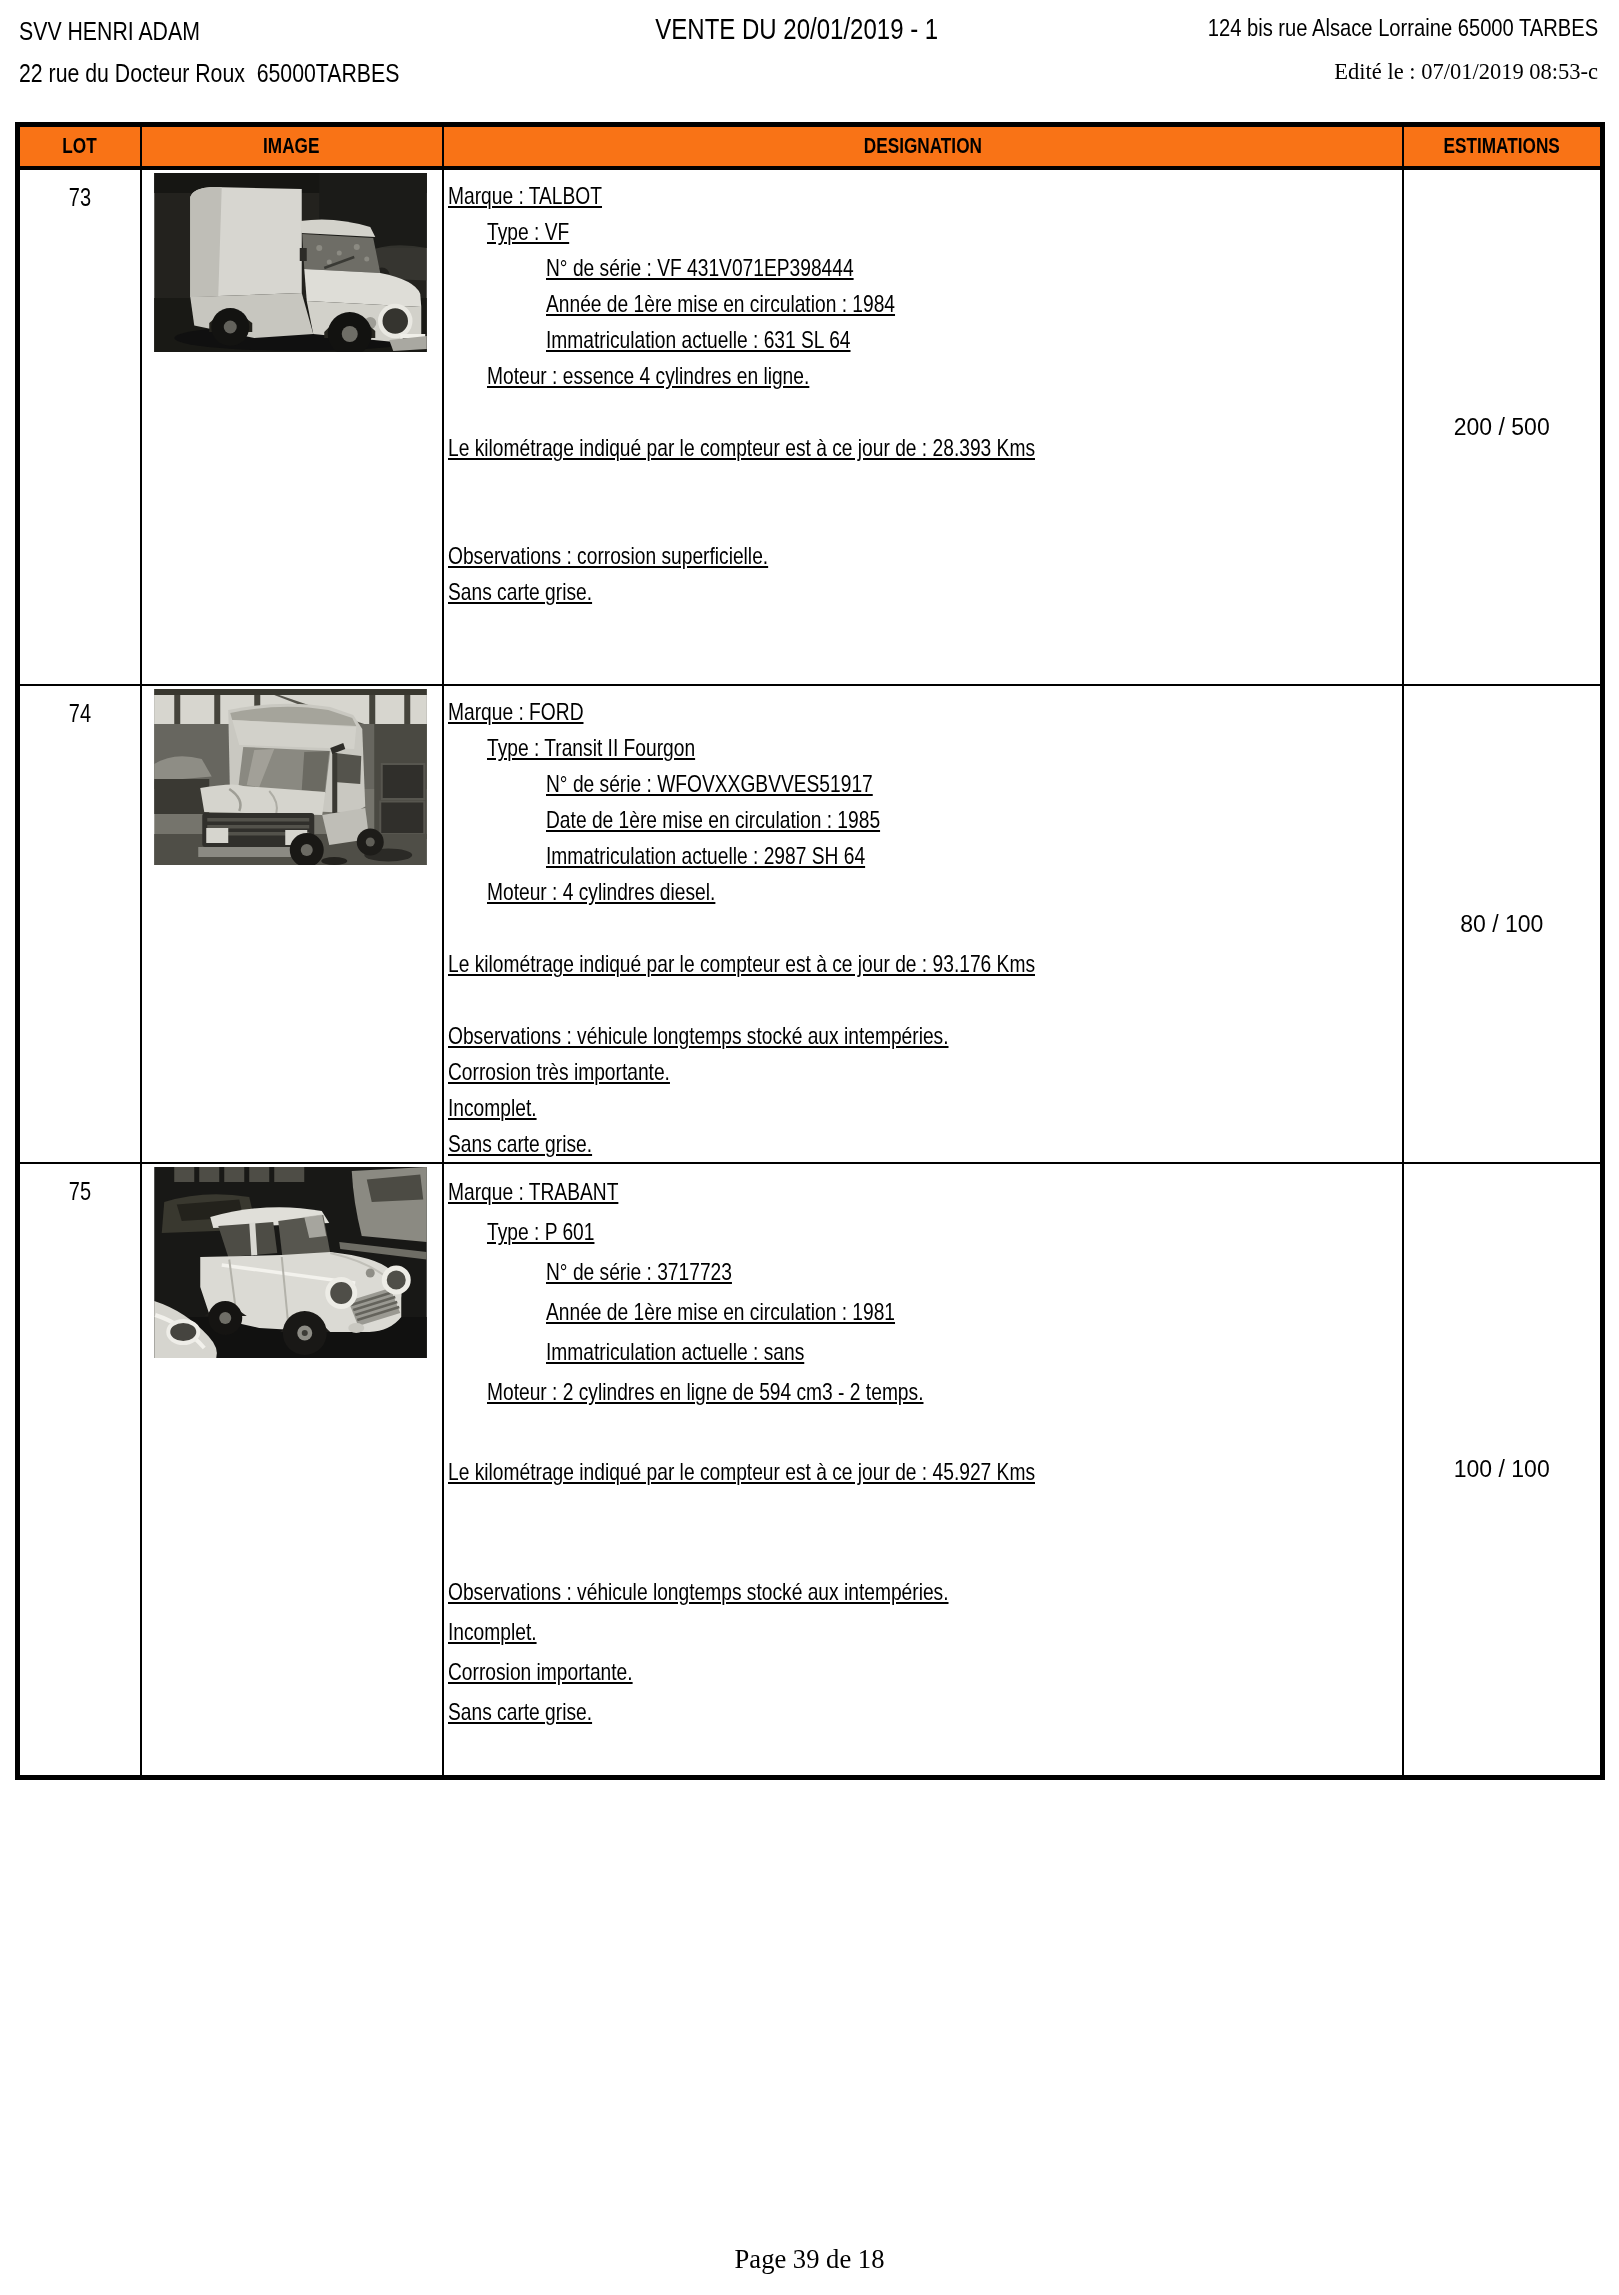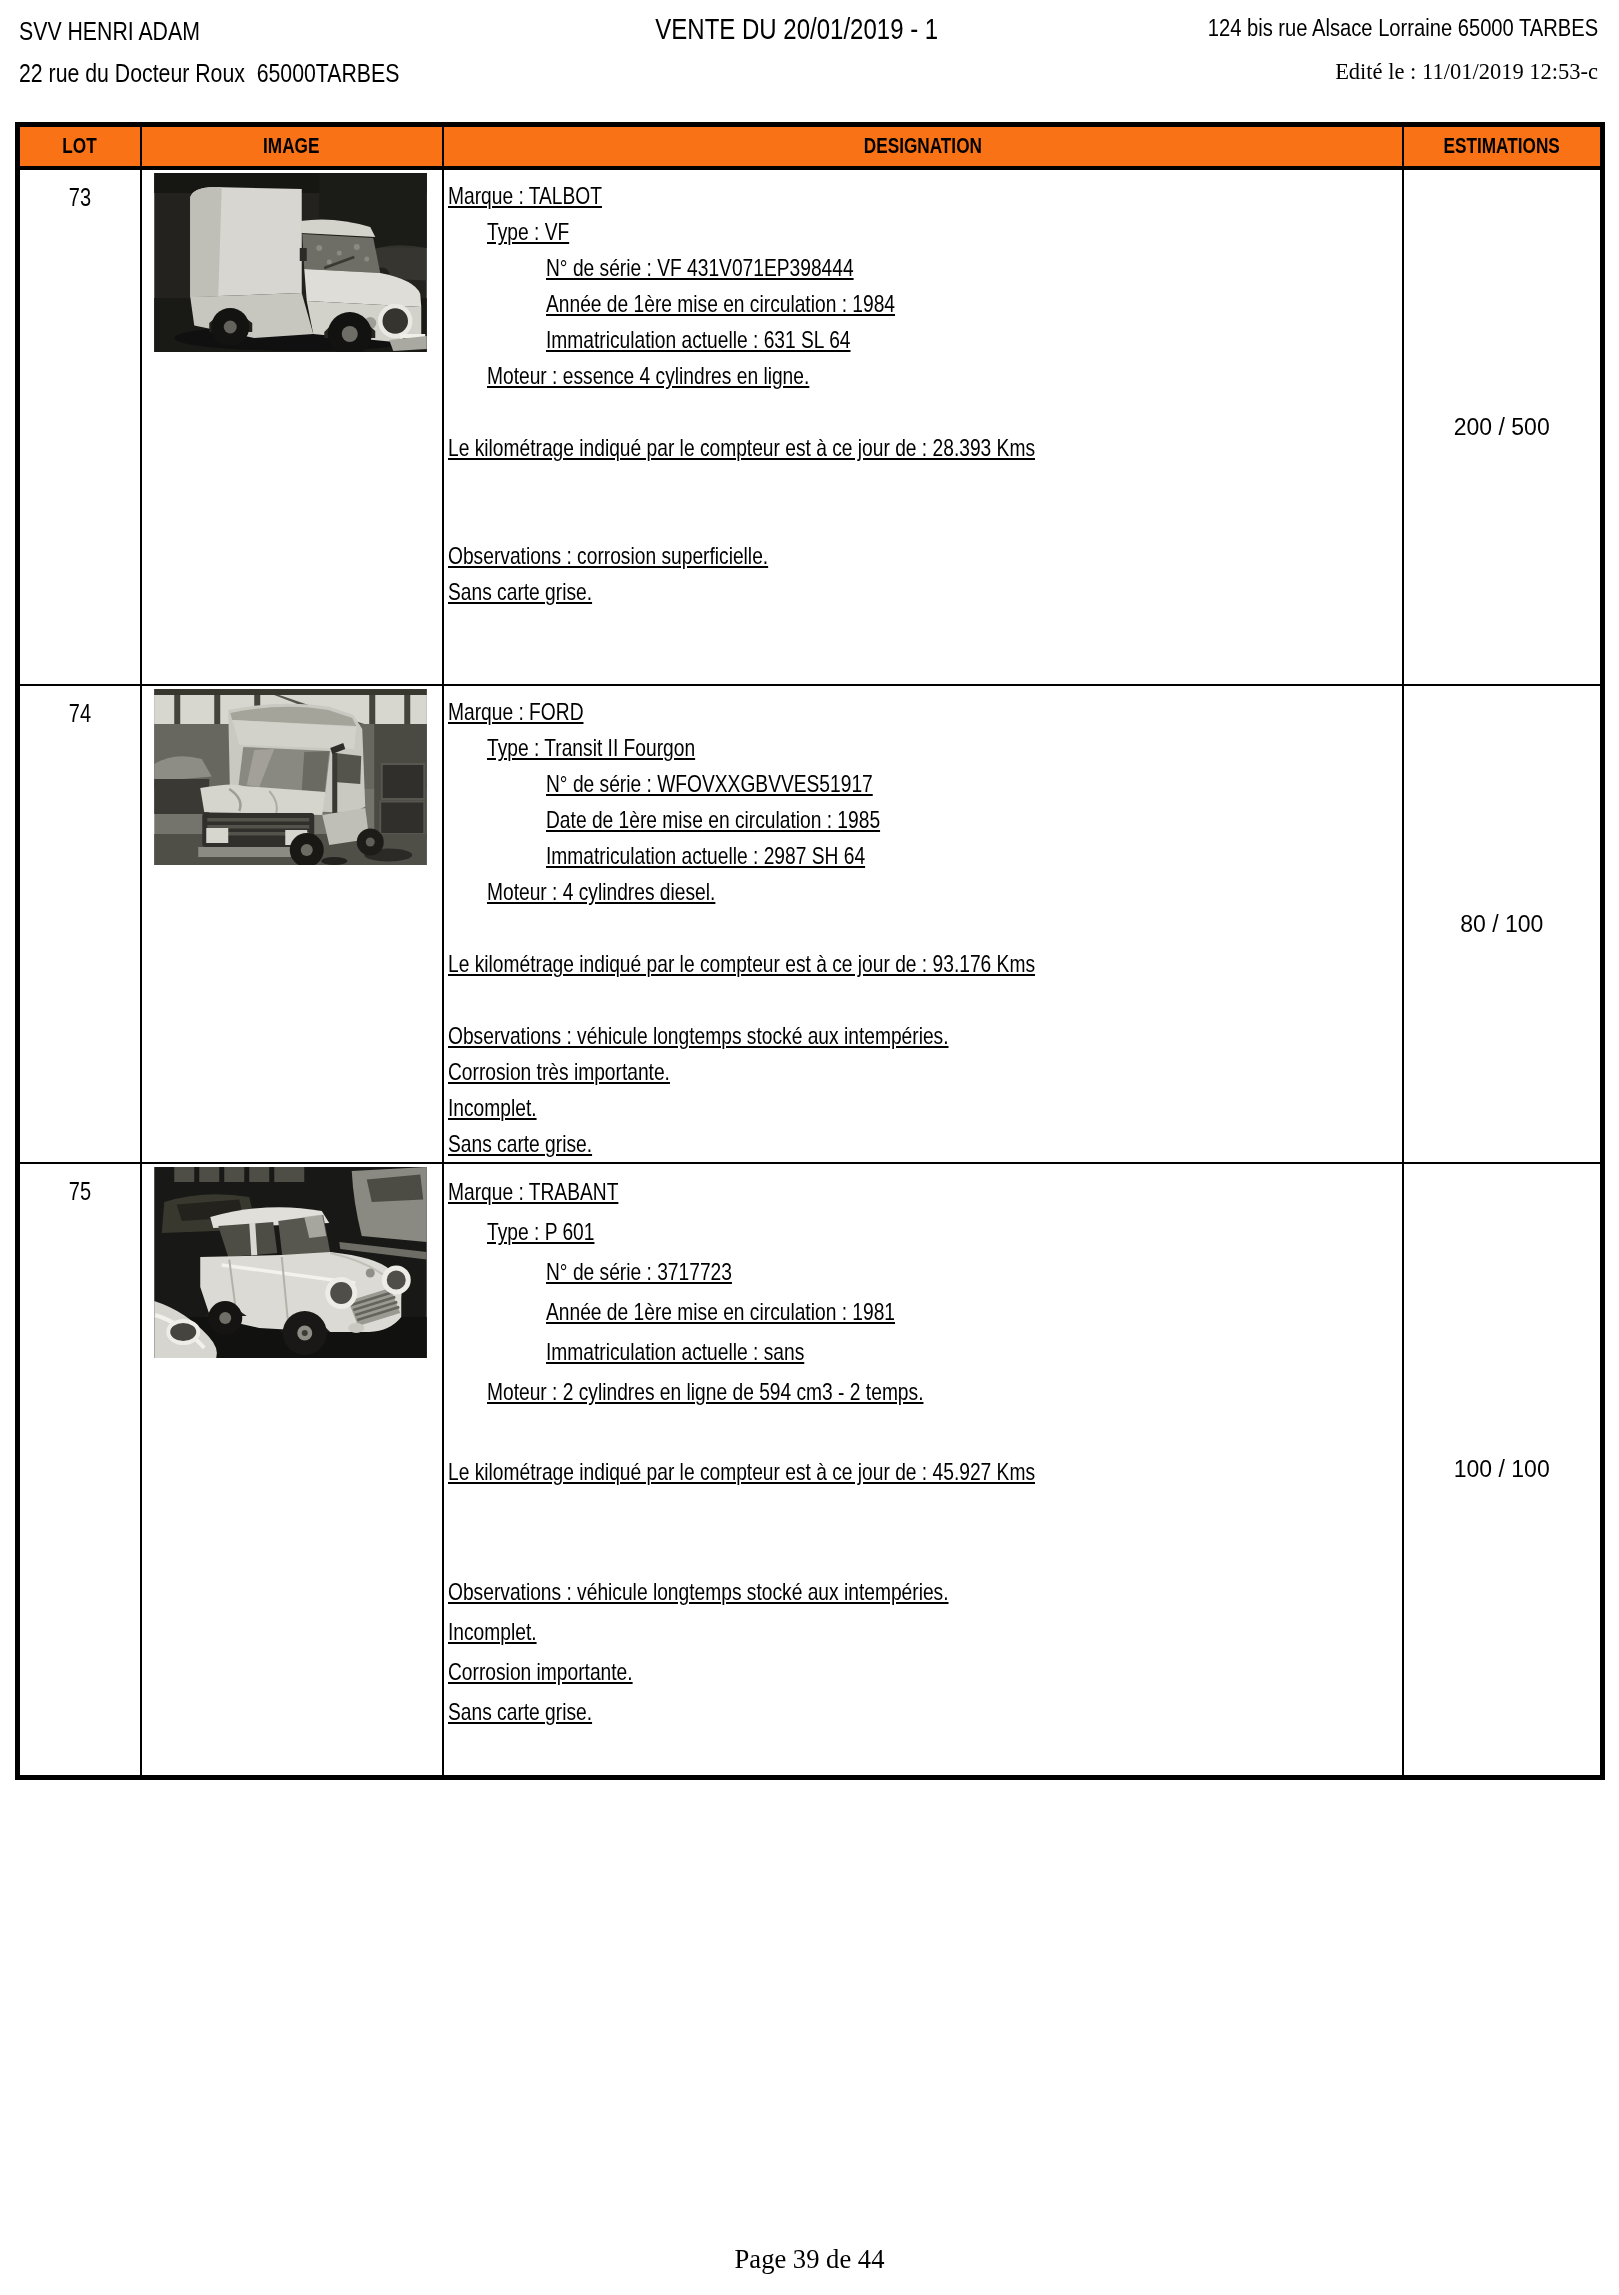--- a/index.html
+++ b/index.html
@@ -57,21 +57,21 @@
     <div><span class="cond pre">SVV HENRI ADAM</span></div>
     <div><span class="cond pre">22 rue du Docteur Roux  65000TARBES</span></div>
   </div>
 
   <div class="hdr-title">
     <span class="cond-c">VENTE DU 20/01/2019 - 1</span>
   </div>
 
   <div class="hdr-right">
     <span class="venue cond-r">124 bis rue Alsace Lorraine 65000 TARBES</span>
-    <span class="edited">Edité le : 11/01/2019 12:53-c</span>
+    <span class="edited">Edité le : 07/01/2019 08:53-c</span>
   </div>
 
   <table class="lots">
     <colgroup>
       <col style="width:123px">
         <col style="width:302px">
         <col style="width:960px">
         <col style="width:200px">
     </colgroup>
     <thead>
@@ -288,17 +288,17 @@
           <div class="dline lh80" style="margin-left: 0px;">Corrosion importante.</div>
           <div class="dline lh80" style="margin-left: 0px;">Sans carte grise.</div>
         </td>
         <td class="est">100 / 100</td>
       </tr>
 
     </tbody>
   </table>
 
   <div class="footer">
-    <span>Page 39 de 44</span>
+    <span>Page 39 de 18</span>
   </div>
 
 </div>
 
 
 </body></html>

